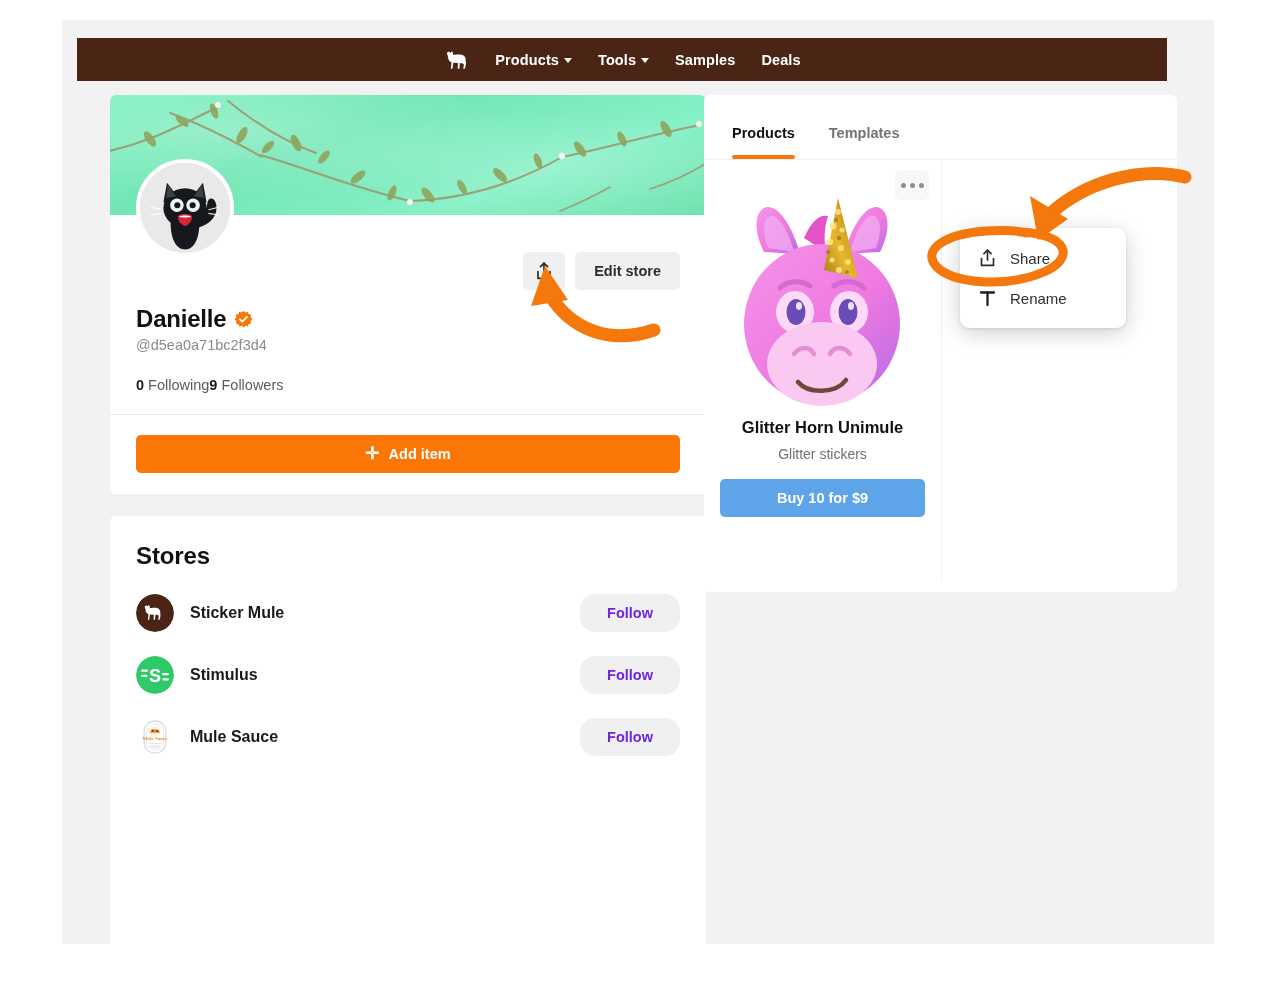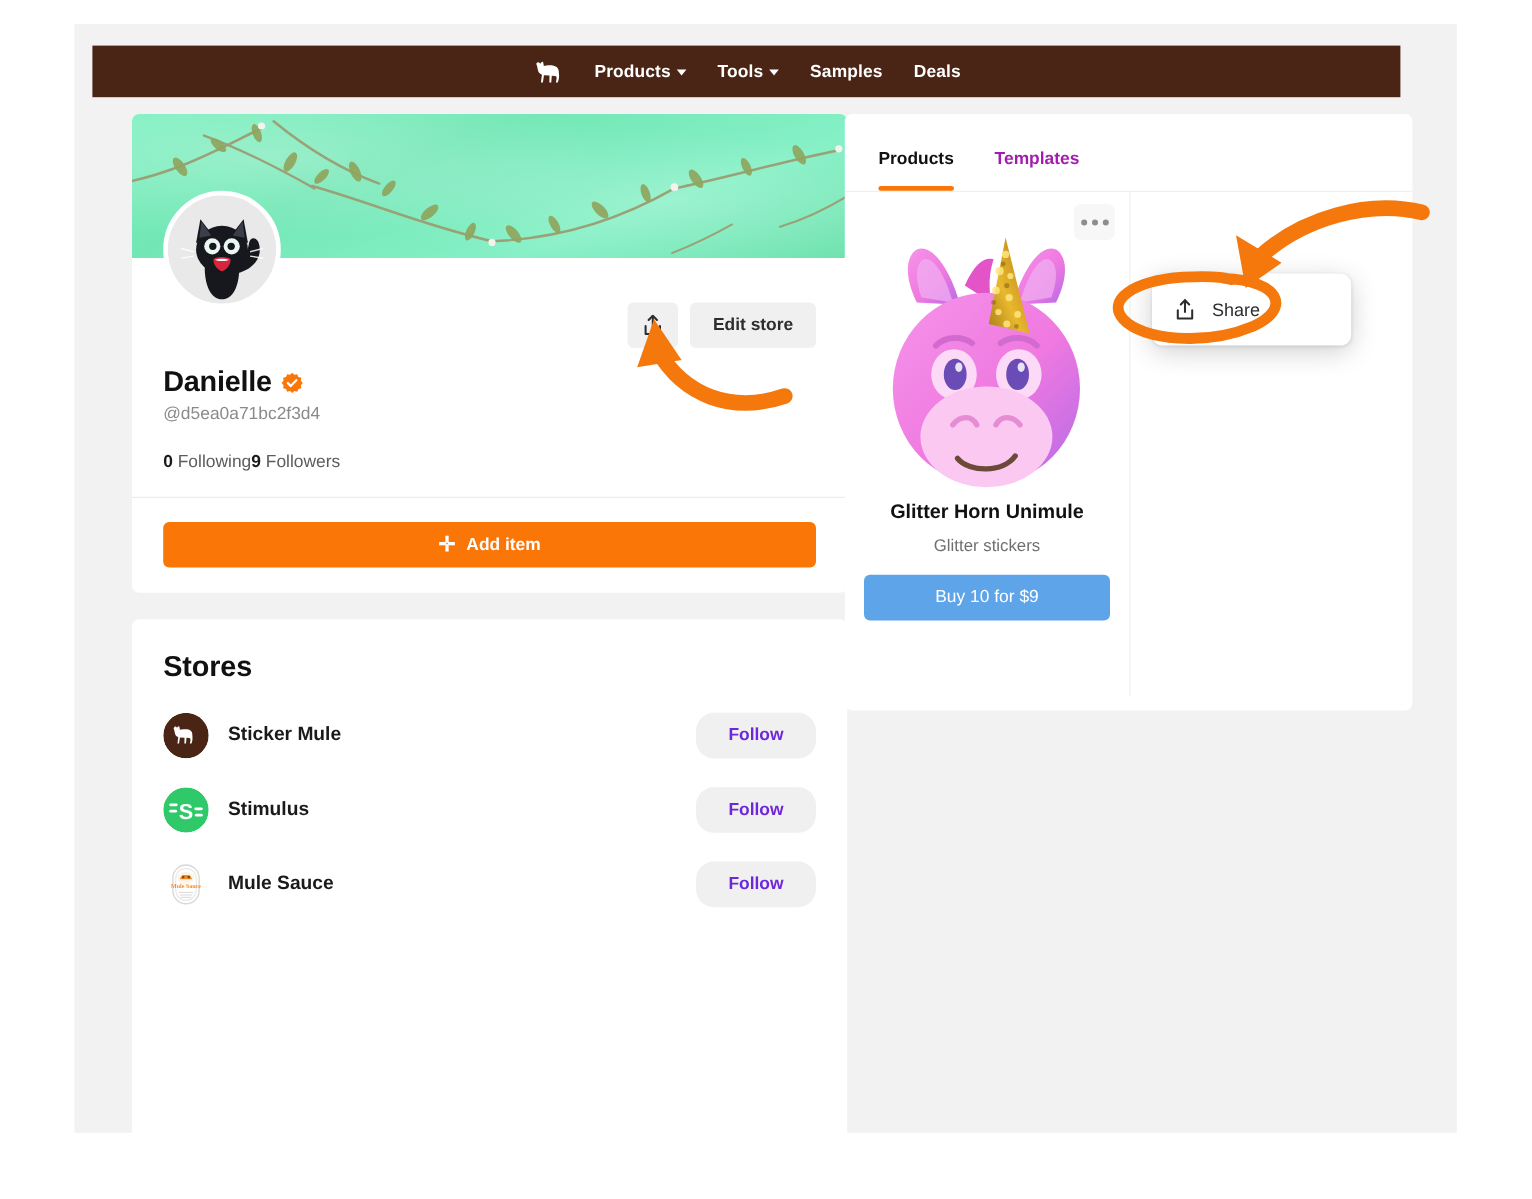--- a/index.html
+++ b/index.html
@@ -164,21 +164,21 @@
     cursor: pointer;
   }
 
   
   #right-col { position: absolute; left: 704px; top: 95px; width: 473px; }
   #right-card { background: #ffffff; border-radius: 6px; padding: 0; height: 497px; position: relative; }
 
   #tabs { display: flex; gap: 34px; padding: 30px 28px 0 28px; }
   .tab {
     font-size: 14.5px; font-weight: bold;
-    color: #a21caf;
+    color: #737373;
     padding-bottom: 18px;
     cursor: pointer;
     position: relative;
   }
   .tab.active { color: #111111; }
   .tab.active::after {
     content: "";
     position: absolute;
     left: 0; right: 0; bottom: 0;
     height: 4px; border-radius: 2px;
@@ -213,21 +213,21 @@
   }
   #product-sub { text-align: center; font-size: 14px; color: #6f6f6f; margin-top: 9px; }
   #buy-btn {
     display: block;
     width: 100%; height: 38px;
     margin-top: 17px;
     background: #5ea4e8;
     border: none; border-radius: 5px;
     color: #ffffff;
     font-family: "Liberation Sans", sans-serif;
-    font-size: 14.5px; font-weight: normal;
+    font-size: 14.5px; font-weight: bold;
     cursor: pointer;
   }
 
   
   #context-menu {
     position: absolute;
     left: 960px; top: 228px;
     width: 166px;
     background: #ffffff;
     border-radius: 9px;
@@ -545,20 +545,27 @@
 
 <div id="context-menu">
   <div class="menu-item">
     <svg class="menu-icon" viewBox="0 0 18 19" xmlns="http://www.w3.org/2000/svg" aria-hidden="true">
       <path d="M9 1.3 L9 11" stroke="#2d2d2d" stroke-width="1.7" fill="none" stroke-linecap="round"></path>
       <path d="M5.5 4.7 L9 1.2 L12.5 4.7" stroke="#2d2d2d" stroke-width="1.7" fill="none" stroke-linecap="round" stroke-linejoin="round"></path>
       <path d="M3 9.6 L3 16.4 L15 16.4 L15 9.6" stroke="#2d2d2d" stroke-width="1.7" fill="none" stroke-linecap="round" stroke-linejoin="round"></path>
     </svg>
     <span>Share</span>
   </div>
+  <div class="menu-item">
+    <svg class="menu-icon" viewBox="0 0 18 19" xmlns="http://www.w3.org/2000/svg" aria-hidden="true">
+      <path d="M2.5 3.5 L15.5 3.5" stroke="#1f1f1f" stroke-width="2.3" stroke-linecap="round"></path>
+      <path d="M9 3.5 L9 16" stroke="#1f1f1f" stroke-width="2.3" stroke-linecap="round"></path>
+    </svg>
+    <span>Rename</span>
+  </div>
 </div>
 
 <svg id="annotations" viewBox="0 0 1277 999" xmlns="http://www.w3.org/2000/svg" aria-hidden="true">
 
   <g>
     <path d="M654 330 C610 345 570 330 548 292" stroke="#f4780c" stroke-width="13" fill="none" stroke-linecap="round"></path>
     <path d="M545 266 L531 306 L568 300 Z" fill="#f4780c"></path>
   </g>
 
   <g>

